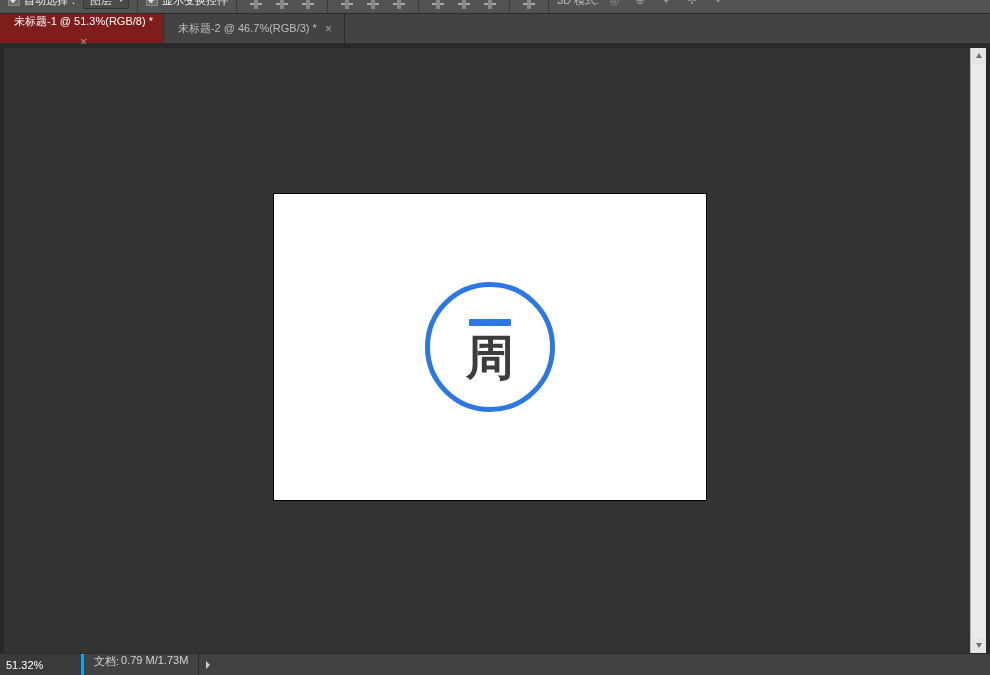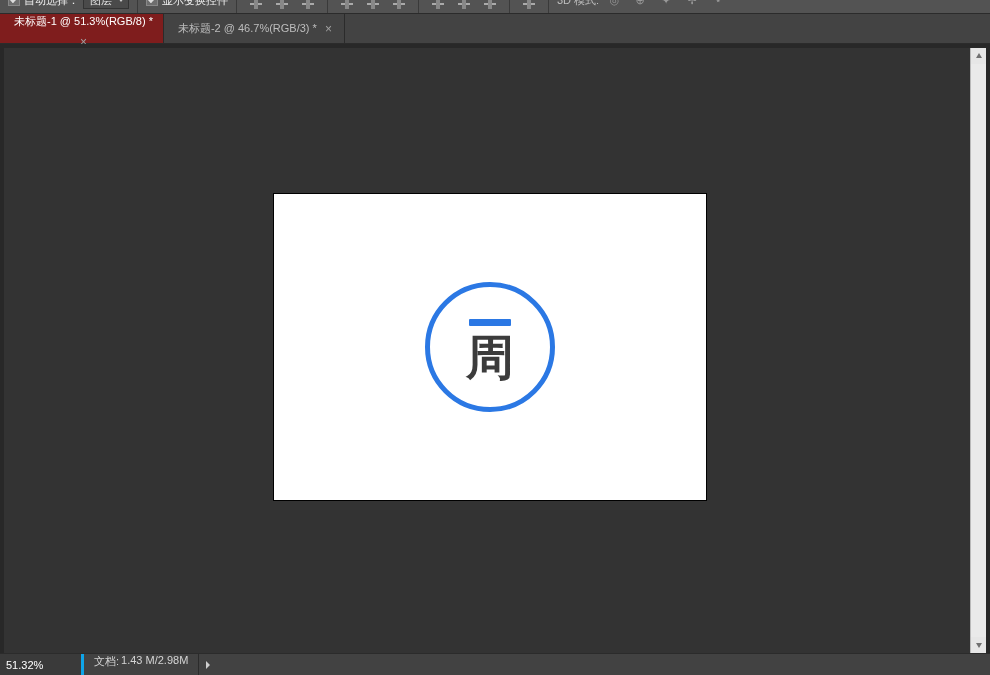--- a/index.html
+++ b/index.html
@@ -324,21 +324,21 @@
     </div>
   </div>
 </div>
 
 <div class="statusbar">
   <div class="status-zoom">
     <span>51.32%</span>
   </div>
   <div class="status-doc">
     <span>文档:</span>
-    <span>1.43 M/2.98M</span>
+    <span>0.79 M/1.73M</span>
   </div>
   <div class="status-caret">
     <svg width="6" height="10" viewBox="0 0 6 10">
         <polygon points="1,1 5,5 1,9" fill="#cfcfcf"></polygon>
       </svg>
   </div>
   <div style="flex:1"></div>
 </div>
 
 </body></html>

